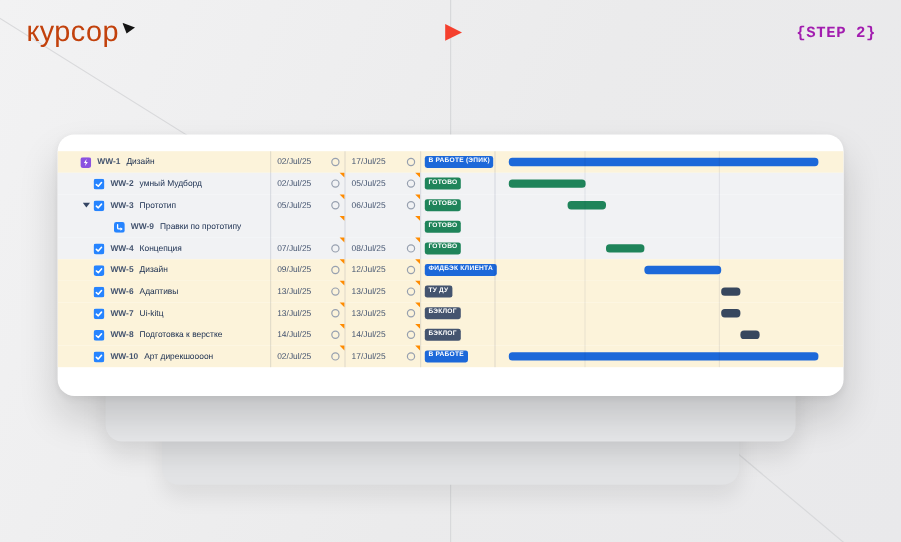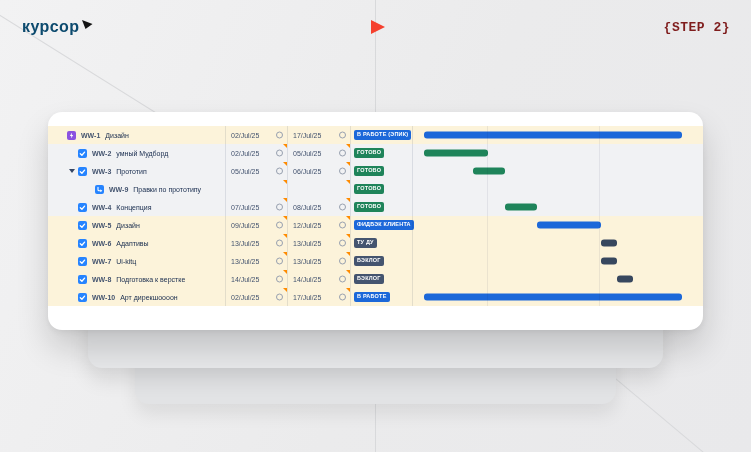--- a/index.html
+++ b/index.html
@@ -9,26 +9,26 @@
     background:linear-gradient(115deg,#f2f2f3 0%,#ebebec 55%,#e9e9eb 100%);
   }
   
   .bg-line{position:absolute;background:#d8d9db;z-index:0;}
   .bg-line-vertical{left:375px;top:0;width:1px;height:452px;}
   .bg-line-diag-tl{left:-30px;top:-4px;width:380px;height:1px;transform:rotate(32deg);transform-origin:left top;}
   .bg-line-diag-br{left:556px;top:328px;width:260px;height:1px;transform:rotate(40deg);transform-origin:left top;}
 
   
   .logo{position:absolute;left:22px;top:16px;display:flex;align-items:flex-start;z-index:6;}
-  .logo-text{font-size:16px;font-weight:700;color:#0c4a6e;letter-spacing:.4px;line-height:22px;}
+  .logo-text{font-size:24px;font-weight:400;color:#c2410c;letter-spacing:.4px;line-height:22px;}
   .logo-cursor{margin-left:3px;margin-top:1px;}
   .play{position:absolute;left:371px;top:20px;width:0;height:0;z-index:6;
         border-left:14px solid #f5402e;border-top:7px solid transparent;border-bottom:7px solid transparent;}
   .step{position:absolute;right:21px;top:20px;z-index:6;
-        font-family:"Liberation Mono",monospace;font-size:13px;font-weight:700;color:#7f1d1d;letter-spacing:.5px;}
+        font-family:"Liberation Mono",monospace;font-size:13px;font-weight:700;color:#a21caf;letter-spacing:.5px;}
 
   
   .layer3{position:absolute;left:135px;top:190px;width:481px;height:214px;border-radius:14px;
           background:#e2e3e5;box-shadow:0 10px 18px rgba(0,0,0,.08);z-index:1;}
   .layer2{position:absolute;left:88px;top:150px;width:575px;height:218px;border-radius:14px;
           background:#e7e8ea;box-shadow:0 12px 20px rgba(0,0,0,.10);z-index:2;}
   .card{position:absolute;left:48px;top:112px;width:655px;height:218px;border-radius:14px;
         background:#ffffff;box-shadow:0 18px 32px rgba(0,0,0,.16),0 2px 6px rgba(0,0,0,.06);
         z-index:4;overflow:hidden;}
 

